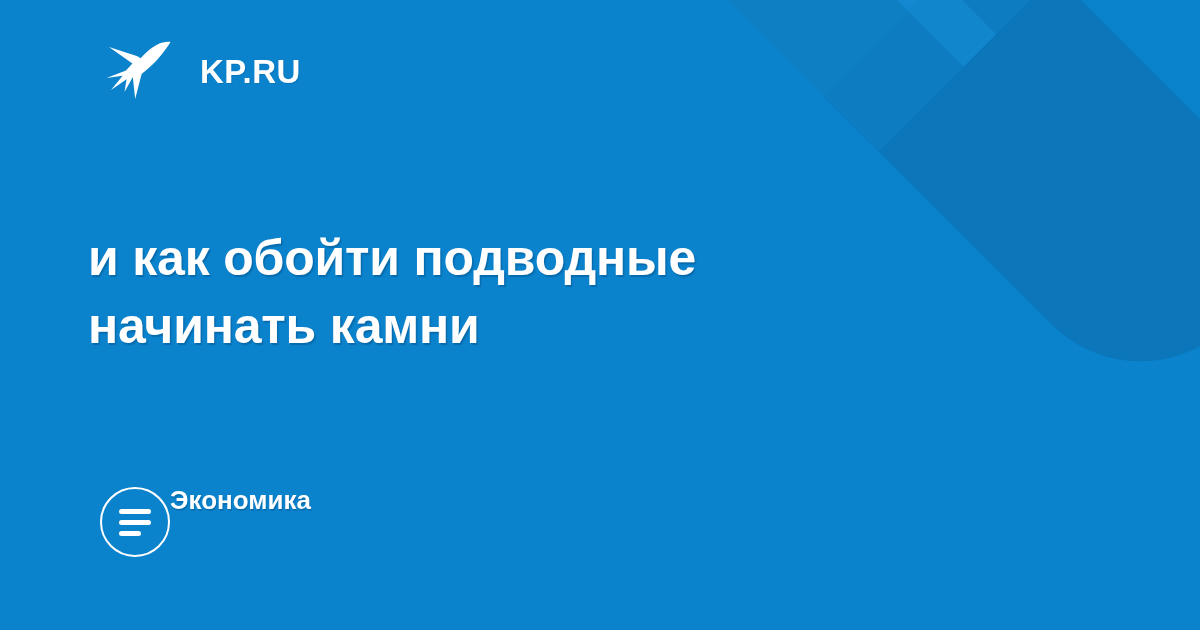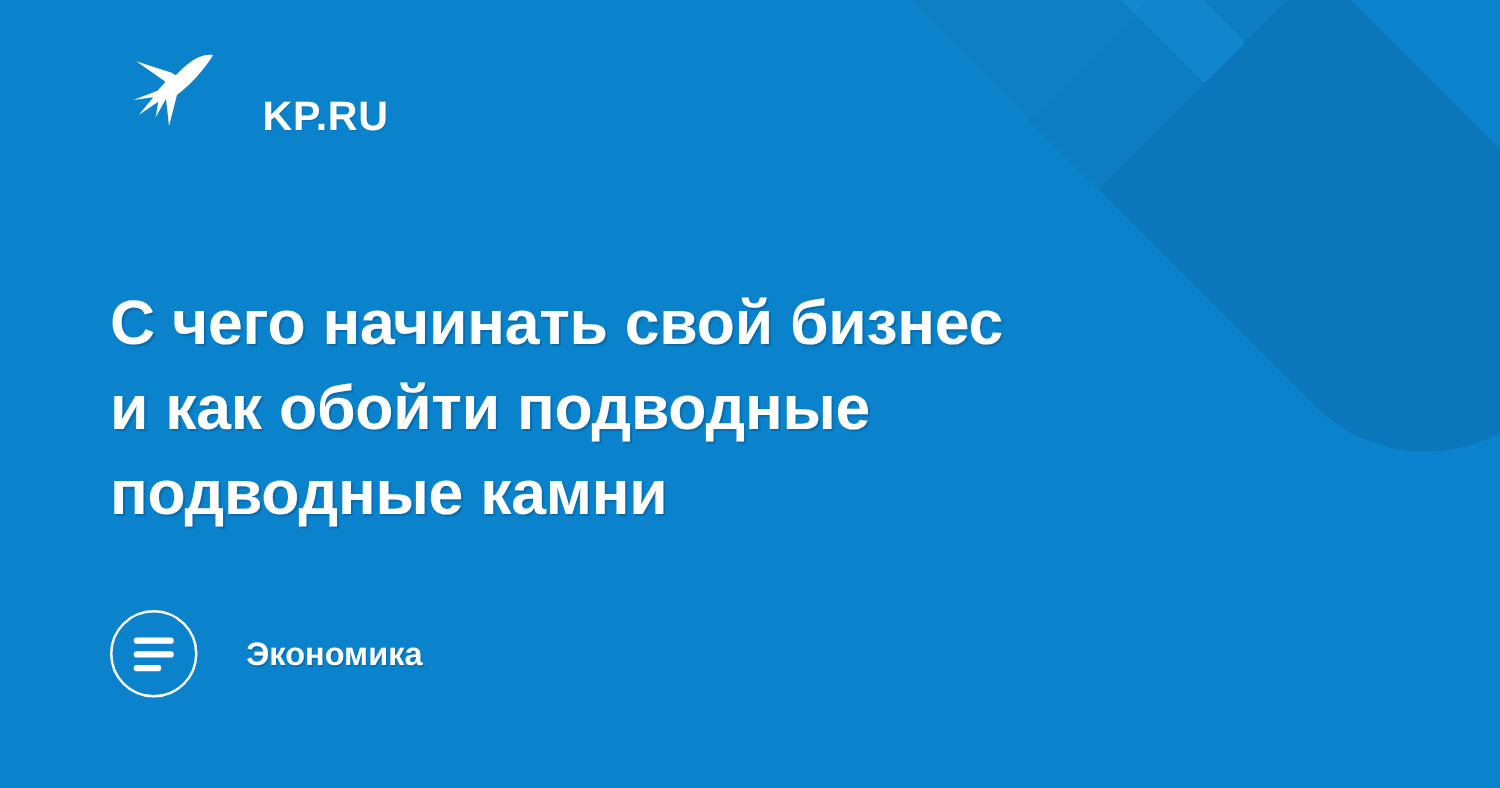--- a/index.html
+++ b/index.html
@@ -29,22 +29,22 @@
     height: 630px;
     pointer-events: none;
   }
 
   
   .brand {
     position: absolute;
     left: 104px;
     top: 33px;
     display: flex;
-    align-items: flex-end;
-    gap: 34px;
+    align-items: center;
+    gap: 24px;
     height: 76px;
   }
   .brand-mark {
     width: 72px;
     height: 72px;
     display: block;
     flex: 0 0 auto;
   }
   .brand-name {
     color: #ffffff;
@@ -70,25 +70,23 @@
     text-shadow: 1.5px 2px 1px rgba(0, 55, 100, 0.30);
   }
   .headline .line {
     display: block;
     white-space: nowrap;
   }
 
   
   .rubric {
     position: absolute;
-    left: 88px;
+    left: 100px;
     top: 487px;
     display: flex;
-    align-items: center;
-    gap: 39px;
     height: 72px;
   }
   .rubric-circle {
     position: relative;
     width: 70px;
     height: 70px;
     border-radius: 50%;
     border: 2px solid #ffffff;
     box-sizing: border-box;
     display: flex;
@@ -148,23 +146,22 @@
         L22.0 35.5 L2.5 43.0 L18.6 40.7
         L7.0 55.0 L22.6 44.3 L20.5 57.0 L28.8 42.0
         L31.2 64.0 L37.6 39.0
         C44.4 33.6 51.5 27.0 56.8 20.4
         C60.6 15.7 64.0 11.2 66.5 7.0 Z"></path>
     </svg>
     <span class="brand-name">KP.RU</span>
   </div>
 
   <h1 class="headline">
-    <span class="line">С чего начинать свой бизнес</span>
     <span class="line">и как обойти подводные</span>
-    <span class="line">подводные камни</span>
+    <span class="line">начинать камни</span>
   </h1>
 
   <div class="rubric">
     <span class="rubric-circle">
       <span class="bar b1"></span>
       <span class="bar b2"></span>
       <span class="bar b3"></span>
     </span>
     <span class="rubric-label">Экономика</span>
   </div>

